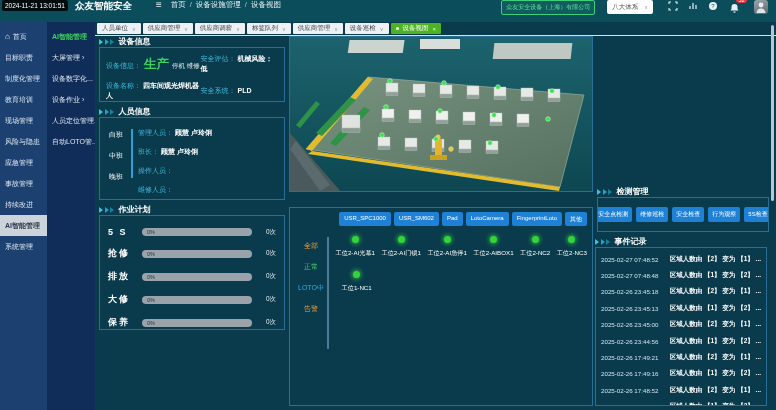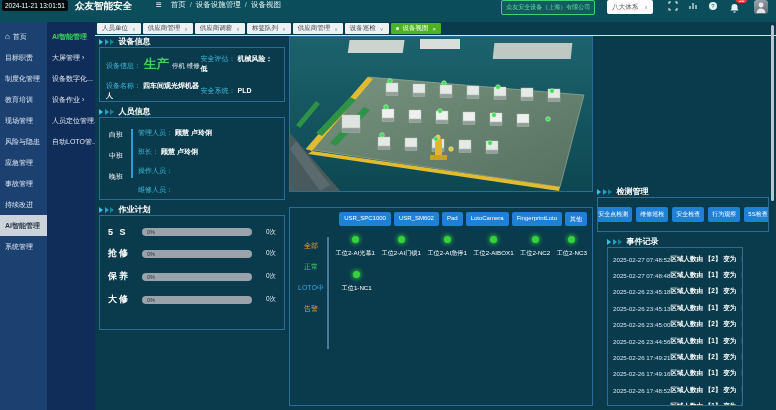--- a/index.html
+++ b/index.html
@@ -335,28 +335,35 @@
           <span class="plan-count">0次</span>
         </div>
       <div class="plan-row">
           <span class="plan-label">抢修</span>
           <div class="plan-bar">
             <span class="plan-pct">0%</span>
           </div>
           <span class="plan-count">0次</span>
         </div>
       <div class="plan-row">
-          <span class="plan-label">保养</span>
+          <span class="plan-label">排放</span>
           <div class="plan-bar">
             <span class="plan-pct">0%</span>
           </div>
           <span class="plan-count">0次</span>
         </div>
       <div class="plan-row">
           <span class="plan-label">大修</span>
+          <div class="plan-bar">
+            <span class="plan-pct">0%</span>
+          </div>
+          <span class="plan-count">0次</span>
+        </div>
+      <div class="plan-row">
+          <span class="plan-label">保养</span>
           <div class="plan-bar">
             <span class="plan-pct">0%</span>
           </div>
           <span class="plan-count">0次</span>
         </div>
 
     </div>
   </div>
 
 
@@ -552,21 +559,21 @@
       </div>
     <div class="p-body insp-body">
       <span class="ibtn">安全点检测</span>
       <span class="ibtn">维修巡检</span>
       <span class="ibtn">安全检查</span>
       <span class="ibtn">行为观察</span>
       <span class="ibtn">5S检查</span>
     </div>
   </div>
 
-  <div class="panel" style="left:512px; top:214px; width:136px; height:170px;">
+  <div class="panel" style="left:500px; top:214px; width:172px; height:170px;">
     <div class="p-head">
         <span class="tri"></span>
         <span class="tri t2"></span>
         <span class="tri t3"></span>
       <span class="p-title">事件记录</span>
       </div>
     <div class="p-body ev-body">
       <div class="event-row">
           <span class="ev-time">2025-02-27 07:48:52</span>
           <span class="ev-desc">区域人数由 【2】 变为 【1】 ...</span>

